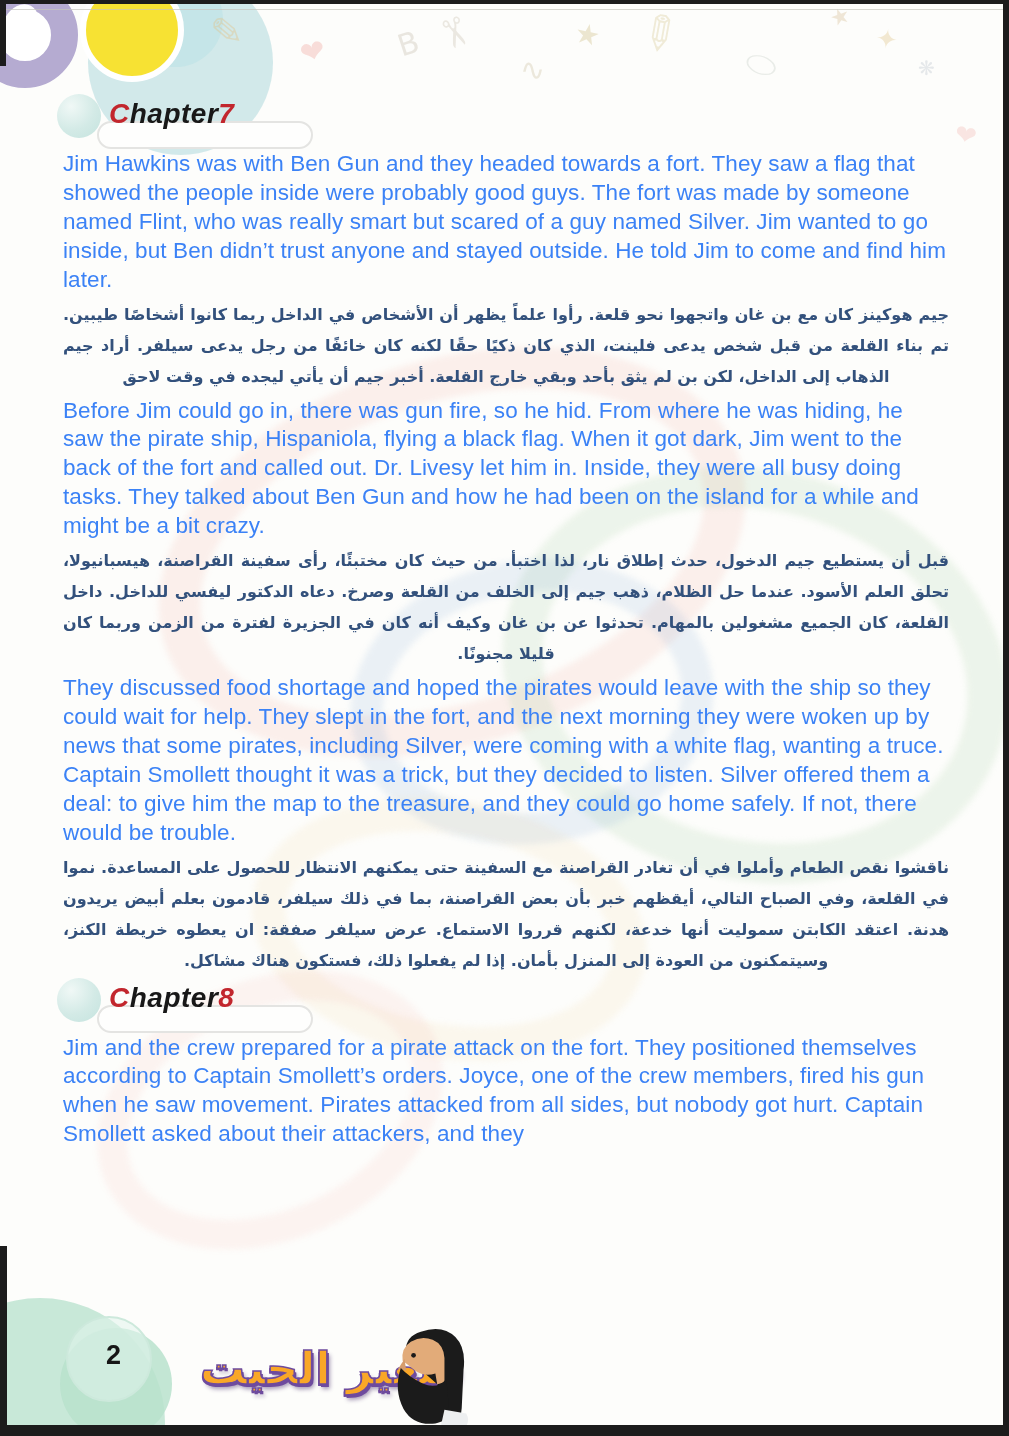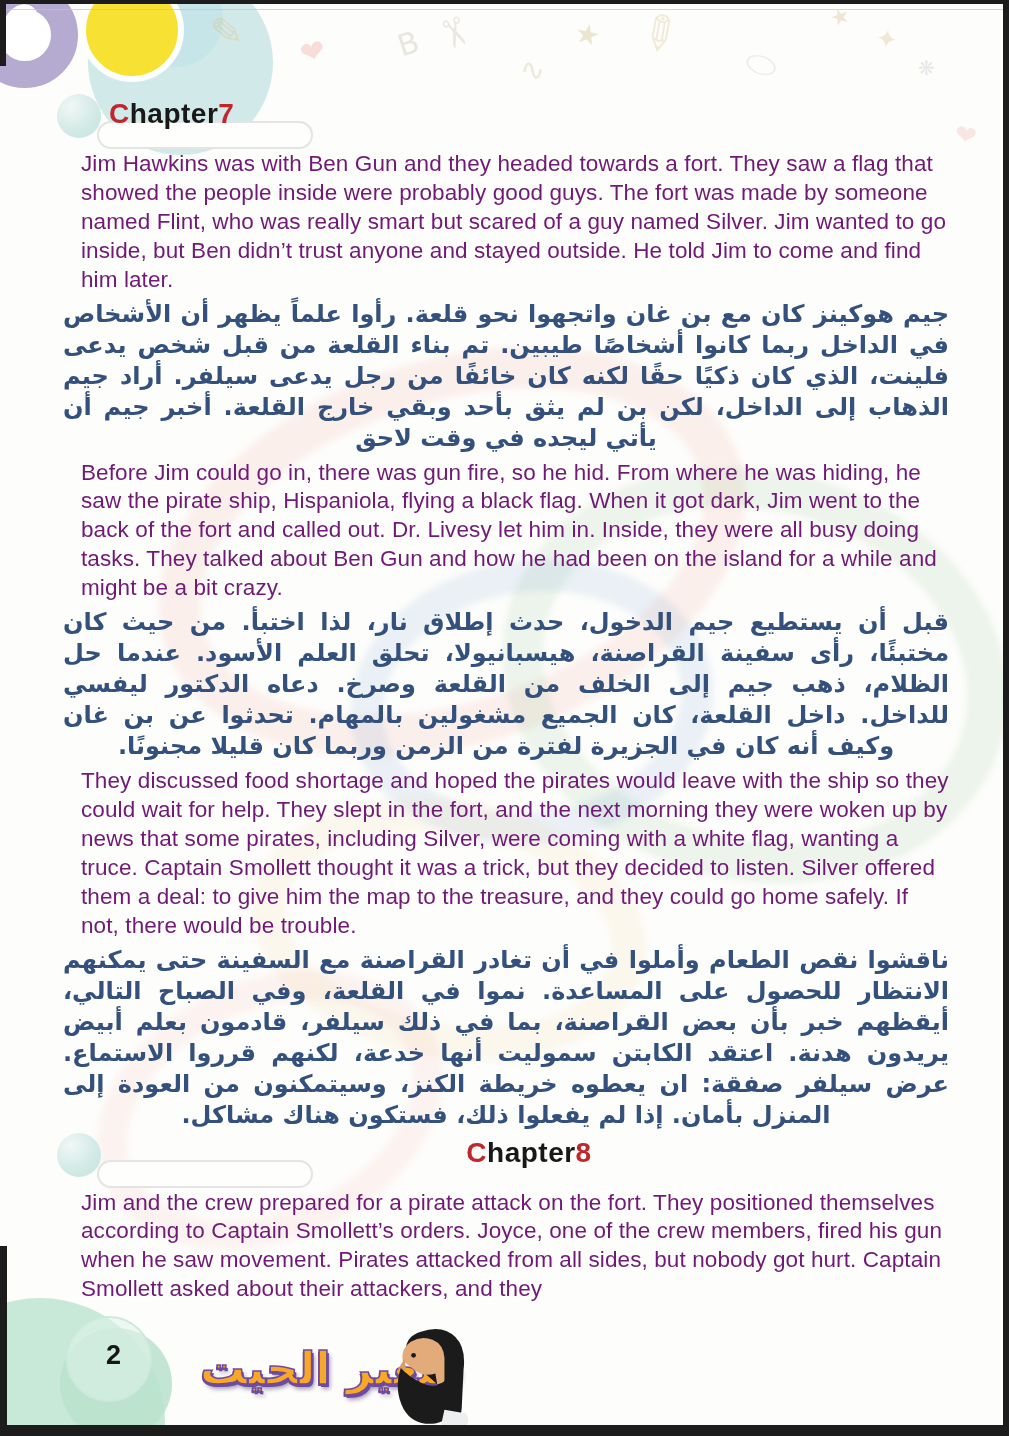--- a/index.html
+++ b/index.html
@@ -38,27 +38,27 @@
   .wm-red2{left:90px;top:980px;width:300px;height:200px;border:30px solid rgba(235,120,95,.07);transform:rotate(-24deg);}
 
   
   #content{position:absolute;left:63px;top:98px;width:886px;z-index:5;}
 
   .chapter{position:relative;height:46px;margin:0 0 6px 0;padding-left:46px;}
   .chapter .head-circle{position:absolute;left:-6px;top:-4px;width:44px;height:44px;border-radius:50%;
     background:radial-gradient(circle at 32% 28%, #f0f8f6 0%, #d3eae6 55%, #c4e3de 100%);}
   .chapter .pill{position:absolute;left:34px;top:23px;width:212px;height:24px;border:2px solid #e4e4e2;
     border-radius:14px;background:#fefefd;z-index:0;}
-  .chapter h2{position:relative;margin:0;z-index:2;font-size:28px;font-weight:800;letter-spacing:.5px;color:#181818;}
+  .chapter h2{position:relative;margin:0;z-index:2;font-size:28px;font-weight:800;letter-spacing:.5px;color:#181818;font-style:italic;}
   .chapter h2 .red{color:#c2262d;}
 
-  .p-en{margin:2px 0 4px 18px;font-size:22.5px;line-height:28.9px;color:#701a75;letter-spacing:.1px;
+  .p-en{margin:2px 0 4px 0;font-size:22.5px;line-height:28.9px;color:#3b82f6;letter-spacing:.1px;
     text-align:left;}
   .p-ar{margin:0 0 5px 0;direction:rtl;font-family:"DejaVu Sans",sans-serif;font-weight:700;
-    font-size:24px;line-height:31px;color:#33517c;text-align:justify;text-align-last:center;}
+    font-size:16px;line-height:31px;color:#33517c;text-align:justify;text-align-last:center;}
 
   
   .f-mint-big{left:-85px;top:1298px;width:250px;height:250px;background:rgba(194,229,212,.9);z-index:2;}
   .f-mint-mid{left:60px;top:1328px;width:112px;height:112px;background:rgba(185,226,204,.85);z-index:2;}
   .f-ring{left:66px;top:1316px;width:82px;height:82px;border:2px solid #cde9dc;background:rgba(226,244,236,.55);z-index:3;}
   .page-num{position:absolute;left:106px;top:1340px;z-index:6;font-size:27px;font-weight:700;color:#161616;}
   .logo{position:absolute;left:200px;top:1342px;z-index:6;direction:rtl;
     font-family:"DejaVu Sans",sans-serif;font-weight:800;font-size:45px;color:#f9a727;
     -webkit-text-stroke:1.6px #6e4b9e;
     text-shadow:2px 3px 0 #6e4b9e,-1px 2px 0 #6e4b9e,3px 5px 4px rgba(60,30,100,.45);}
@@ -103,21 +103,21 @@
       <h2><span class="red">C</span><span>hapter</span><span class="red">7</span></h2>
     </div>
 
     <p class="p-en">Jim Hawkins was with Ben Gun and they headed towards a fort. They saw a flag that showed the people inside were probably good guys. The fort was made by someone named Flint, who was really smart but scared of a guy named Silver. Jim wanted to go inside, but Ben didn’t trust anyone and stayed outside. He told Jim to come and find him later.</p>
     <p class="p-ar">جيم هوكينز كان مع بن غان واتجهوا نحو قلعة. رأوا علماً يظهر أن الأشخاص في الداخل ربما كانوا أشخاصًا طيبين. تم بناء القلعة من قبل شخص يدعى فلينت، الذي كان ذكيًا حقًا لكنه كان خائفًا من رجل يدعى سيلفر. أراد جيم الذهاب إلى الداخل، لكن بن لم يثق بأحد وبقي خارج القلعة. أخبر جيم أن يأتي ليجده في وقت لاحق</p>
     <p class="p-en">Before Jim could go in, there was gun fire, so he hid. From where he was hiding, he saw the pirate ship, Hispaniola, flying a black flag. When it got dark, Jim went to the back of the fort and called out. Dr. Livesy let him in. Inside, they were all busy doing tasks. They talked about Ben Gun and how he had been on the island for a while and might be a bit crazy.</p>
     <p class="p-ar">قبل أن يستطيع جيم الدخول، حدث إطلاق نار، لذا اختبأ. من حيث كان مختبئًا، رأى سفينة القراصنة، هيسبانيولا، تحلق العلم الأسود. عندما حل الظلام، ذهب جيم إلى الخلف من القلعة وصرخ. دعاه الدكتور ليفسي للداخل. داخل القلعة، كان الجميع مشغولين بالمهام. تحدثوا عن بن غان وكيف أنه كان في الجزيرة لفترة من الزمن وربما كان قليلا مجنونًا.</p>
     <p class="p-en">They discussed food shortage and hoped the pirates would leave with the ship so they could wait for help. They slept in the fort, and the next morning they were woken up by news that some pirates, including Silver, were coming with a white flag, wanting a truce. Captain Smollett thought it was a trick, but they decided to listen. Silver offered them a deal: to give him the map to the treasure, and they could go home safely. If not, there would be trouble.</p>
     <p class="p-ar">ناقشوا نقص الطعام وأملوا في أن تغادر القراصنة مع السفينة حتى يمكنهم الانتظار للحصول على المساعدة. نموا في القلعة، وفي الصباح التالي، أيقظهم خبر بأن بعض القراصنة، بما في ذلك سيلفر، قادمون بعلم أبيض يريدون هدنة. اعتقد الكابتن سموليت أنها خدعة، لكنهم قرروا الاستماع. عرض سيلفر صفقة: ان يعطوه خريطة الكنز، وسيتمكنون من العودة إلى المنزل بأمان. إذا لم يفعلوا ذلك، فستكون هناك مشاكل.</p>
 
-    <div class="chapter" style="margin-top:6px;text-align:center;">
+    <div class="chapter" style="margin-top:6px;">
       <span class="head-circle"></span>
       <span class="pill"></span>
       <h2><span class="red">C</span><span>hapter</span><span class="red">8</span></h2>
     </div>
 
     <p class="p-en">Jim and the crew prepared for a pirate attack on the fort. They positioned themselves according to Captain Smollett’s orders. Joyce, one of the crew members, fired his gun when he saw movement. Pirates attacked from all sides, but nobody got hurt. Captain Smollett asked about their attackers, and they</p>
   </div>
 
   <div class="circ f-mint-big"></div>
   <div class="circ f-mint-mid"></div>

